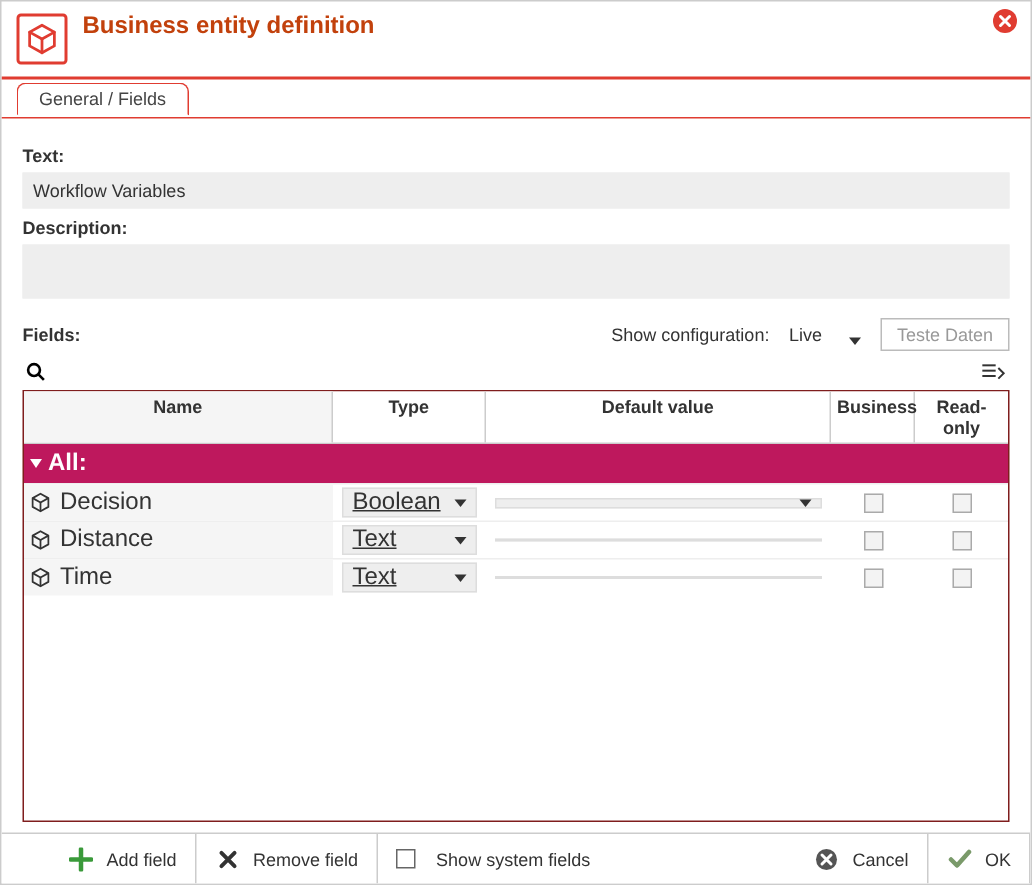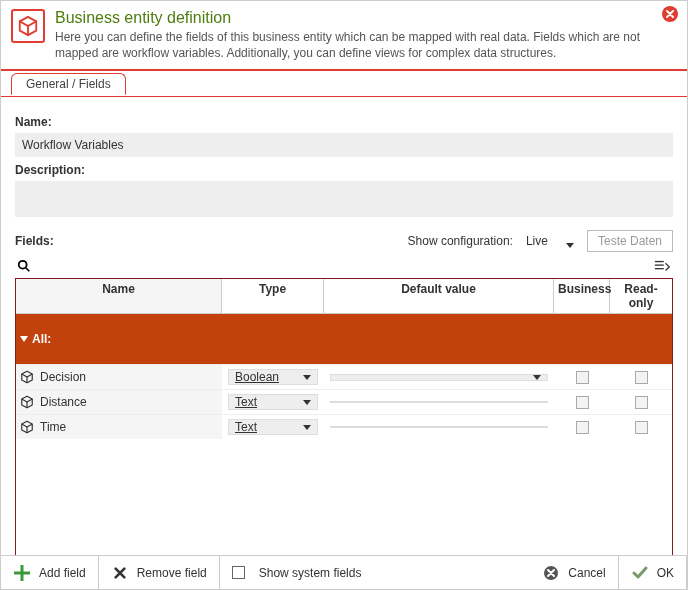--- a/index.html
+++ b/index.html
@@ -28,23 +28,23 @@
     width: 34px; height: 34px;
     border: 2px solid #e03c31;
     border-radius: 3px;
     display: flex; align-items: center; justify-content: center;
     margin-right: 10px;
     flex-shrink: 0;
   }
   .header-icon svg { width: 22px; height: 22px; }
   .header-text { flex: 1; }
   .header-title {
-    color: #4d7c0f;
+    color: #c2410c;
     font-size: 16px;
-    font-weight: 400;
+    font-weight: 700;
     margin: 0 0 2px;
   }
   .header-desc {
     color: #555;
     font-size: 12px;
     line-height: 1.35;
   }
   .header-close {
     position: absolute;
     top: 4px; right: 8px;
@@ -185,44 +185,44 @@
     font-size: 12px;
   }
   .col-name   { width: 206px; }
   .col-type   { width: 102px; }
   .col-def    { flex: 1; }
   .col-req    { width: 56px; }
   .col-ro     { width: 62px; }
   .grid-group {
     display: flex;
     align-items: center;
-    background: #c2410c;
+    background: #be185d;
     color: #fff;
     font-weight: 700;
-    padding: 18px 4px;
-    font-size: 12px;
+    padding: 4px 4px;
+    font-size: 16px;
     gap: 4px;
   }
   .disclosure {
     width: 0; height: 0;
     border-left: 4px solid transparent;
     border-right: 4px solid transparent;
     border-top: 6px solid #fff;
   }
   .grid-row {
     display: flex;
     align-items: stretch;
     border-top: 1px solid #eee;
     height: 25px;
   }
   .grid-row .cell {
     display: flex;
     align-items: center;
     padding: 0 4px;
-    font-size: 12px;
+    font-size: 16px;
   }
   .cell.col-name { gap: 6px; background:#f5f5f5;}
   .cube-mini svg { width: 14px; height: 14px; display:block; }
   .type-cell {
     background: #eee;
     border: 1px solid #ddd;
     margin: 2px;
     display: flex;
     align-items: center;
     justify-content: space-between;
@@ -252,20 +252,21 @@
 
   
   .footer {
     position: absolute;
     left: 0; right: 0; bottom: 0;
     border-top: 1px solid #ccc;
     display: flex;
     align-items: center;
     height: 34px;
     background: #fff;
+    padding-left: 32px;
   }
   .footer-btn {
     display: flex;
     align-items: center;
     gap: 8px;
     padding: 0 12px;
     height: 100%;
     border-right: 1px solid #ccc;
     cursor: pointer;
     font-size: 12px;
@@ -288,37 +289,36 @@
 <div class="header">
   <div class="header-icon">
     <svg viewBox="0 0 24 24" fill="none" stroke="#e03c31" stroke-width="2" stroke-linejoin="round" stroke-linecap="round">
       <path d="M12 2 L21 7 L21 17 L12 22 L3 17 L3 7 Z"></path>
       <path d="M3 7 L12 12 L21 7"></path>
       <path d="M12 12 L12 22"></path>
     </svg>
   </div>
   <div class="header-text">
     <h1 class="header-title">Business entity definition</h1>
-    <div class="header-desc">Here you can define the fields of this business entity which can be mapped with real data. Fields which are not mapped are workflow variables. Additionally, you can define views for complex data structures.</div>
   </div>
   <div class="header-close">
     <svg viewBox="0 0 18 18">
       <circle cx="9" cy="9" r="8" fill="#e03c31"></circle>
       <path d="M6 6 L12 12 M12 6 L6 12" stroke="#fff" stroke-width="2" stroke-linecap="round"></path>
     </svg>
   </div>
 </div>
 
 <div class="tab-strip">
   <div class="tab">General / Fields</div>
   <div class="tab-line"></div>
 </div>
 
 <div class="form-area">
-  <div class="form-label">Name:</div>
+  <div class="form-label">Text:</div>
   <input class="text-input" value="Workflow Variables" style="">
 
   <div class="form-label">Description:</div>
   <textarea class="textarea" style=""></textarea>
 
   
   <div class="fields-bar">
     <span class="label-strong">Fields:</span>
     <span class="spacer"></span>
     <span class="config-label">Show configuration:</span>

